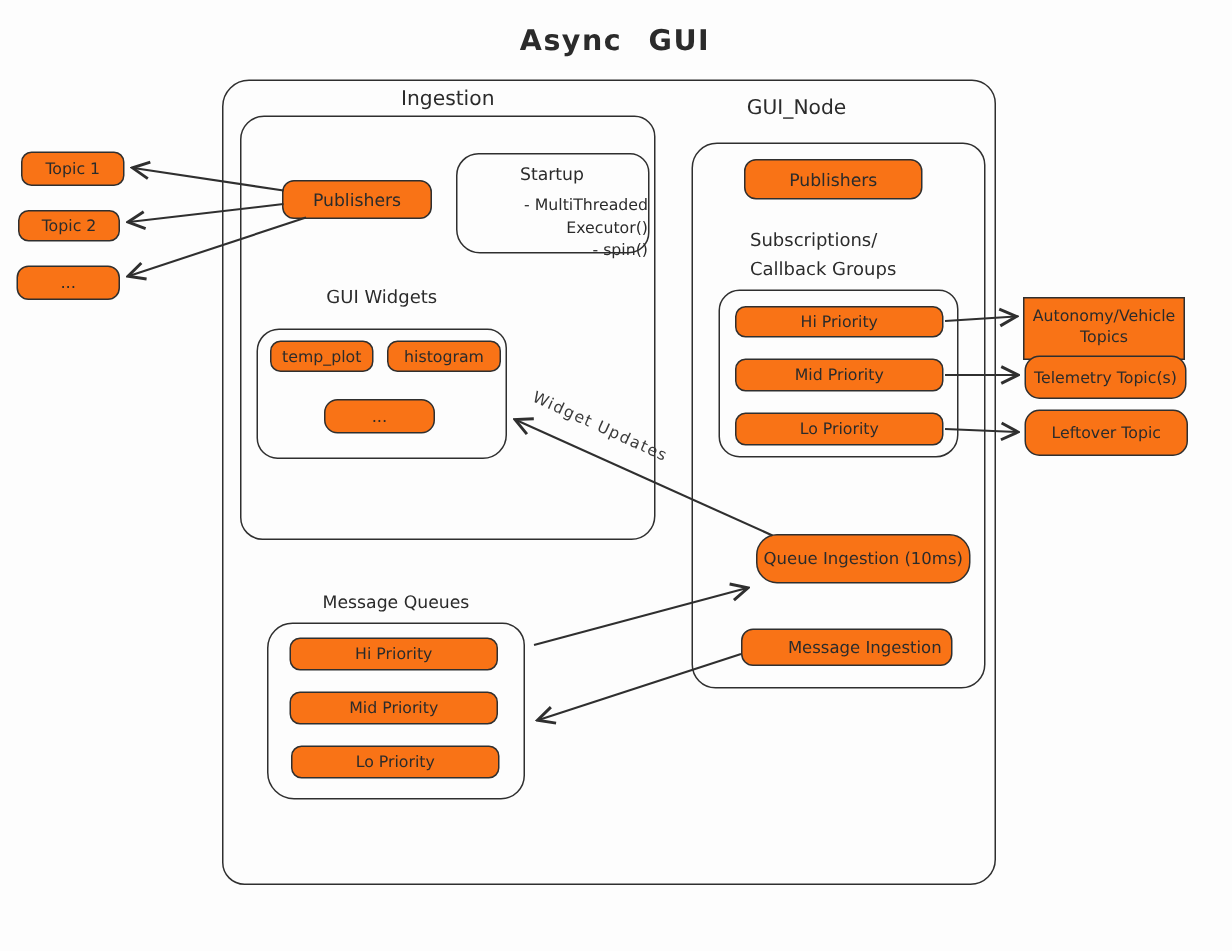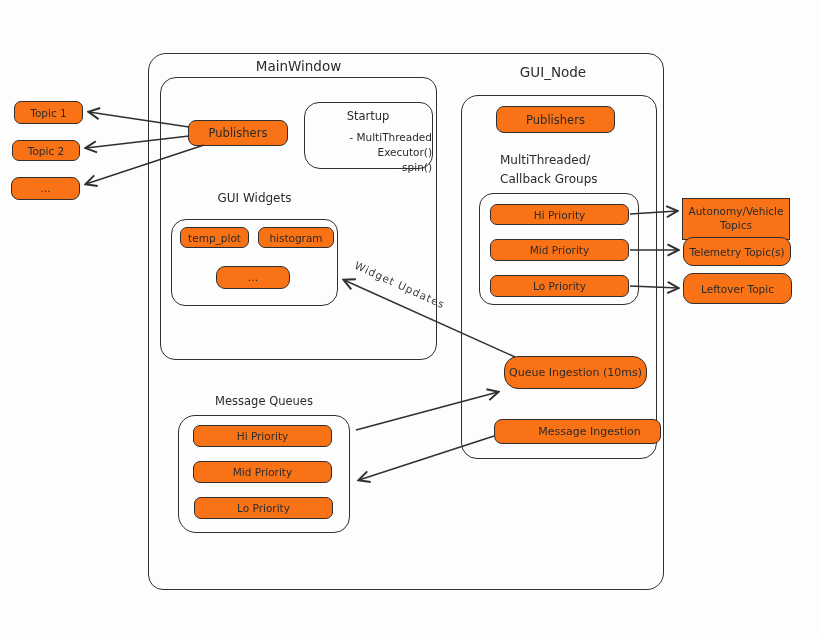--- a/index.html
+++ b/index.html
@@ -37,30 +37,30 @@
   #widget-hist{left:258px;top:227px;width:76px;height:21px;border-radius:7px;font-size:10.5px;}
   #widget-dots{left:216px;top:266px;width:74px;height:23px;border-radius:9px;font-size:11px;}
 
   #mq-label{left:178px;top:394px;width:172px;font-size:11.5px;}
   #mq-box{left:178px;top:415px;width:172px;height:118px;border-radius:17px 15px 16px 18px;background:transparent;}
   #mq-hi{left:193px;top:425px;width:139px;height:22px;border-radius:7px;font-size:10.5px;}
   #mq-mid{left:193px;top:461px;width:139px;height:22px;border-radius:7px;font-size:10.5px;}
   #mq-lo{left:194px;top:497px;width:139px;height:22px;border-radius:7px;font-size:10.5px;}
 
   
-  #gn-label{left:468px;top:64px;width:170px;font-size:13.5px;}
+  #gn-label{left:446px;top:64px;width:170px;font-size:13.5px;}
   #gn-box{left:461px;top:95px;width:196px;height:364px;border-radius:17px 15px 16px 16px;background:transparent;}
   #gn-publishers{left:496px;top:106px;width:119px;height:27px;border-radius:8px;font-size:11.5px;}
   #gn-subs-label{left:500px;top:151px;width:160px;font-size:12px;line-height:1.55;text-align:left;}
   #gn-groups-box{left:479px;top:193px;width:160px;height:112px;border-radius:14px 13px 15px 14px;background:transparent;}
   #gn-hi{left:490px;top:204px;width:139px;height:21px;border-radius:7px;font-size:10.5px;}
   #gn-mid{left:490px;top:239px;width:139px;height:22px;border-radius:7px;font-size:10.5px;}
   #gn-lo{left:490px;top:275px;width:139px;height:22px;border-radius:7px;font-size:10.5px;}
   #queue-ingestion{left:504px;top:356px;width:143px;height:33px;border-radius:14px;font-size:11px;}
-  #message-ingestion{left:494px;top:419px;width:167px;height:25px;border-radius:8px;font-size:11px;padding-left:24px;}
+  #message-ingestion{left:494px;top:419px;width:141px;height:25px;border-radius:8px;font-size:11px;padding-left:24px;}
 
   
   #topic-1{left:14px;top:101px;width:69px;height:23px;border-radius:7px;font-size:10.5px;}
   #topic-2{left:12px;top:140px;width:68px;height:21px;border-radius:7px;font-size:10.5px;}
   #topic-dots{left:11px;top:177px;width:69px;height:23px;border-radius:8px;font-size:11px;}
 
   
   #rt-autonomy{left:682px;top:198px;width:108px;height:34px;border-radius:0;font-size:10.5px;line-height:1.3;padding:20px;}
   #rt-telemetry{left:683px;top:237px;width:108px;height:29px;border-radius:10px;font-size:10.5px;}
   #rt-leftover{left:683px;top:273px;width:109px;height:31px;border-radius:10px;font-size:10.5px;}
@@ -69,23 +69,24 @@
   #widget-updates-label{left:358px;top:259px;font-size:10.5px;color:#3a3a3a;
     transform:rotate(24.5deg);transform-origin:0 0;letter-spacing:1px;white-space:nowrap;}
 
   #arrows{position:absolute;left:0;top:0;width:821px;height:634px;pointer-events:none;}
 </style>
 </head>
 <body>
 
 <div id="canvas">
 
+  <div class="lbl" id="diagram-title">Async GUI</div>
 
   <div class="box container" id="outer-box"></div>
-  <div class="lbl" id="mw-label">MainWindow</div>
+  <div class="lbl" id="mw-label">Ingestion</div>
   <div class="box container" id="mw-inner"></div>
 
   <div class="box" id="mw-publishers">Publishers</div>
 
   <div class="lbl" id="startup-label">Startup</div>
   <div class="box" id="startup-box">
     <div>- MultiThreaded</div>
     <div class="startup-indent">Executor()</div>
     <div>- spin()</div>
   </div>
@@ -99,21 +100,21 @@
   <div class="lbl" id="mq-label">Message Queues</div>
   <div class="box container" id="mq-box"></div>
   <div class="box" id="mq-hi">Hi Priority</div>
   <div class="box" id="mq-mid">Mid Priority</div>
   <div class="box" id="mq-lo">Lo Priority</div>
 
   <div class="lbl" id="gn-label">GUI_Node</div>
   <div class="box container" id="gn-box"></div>
   <div class="box" id="gn-publishers">Publishers</div>
   <div class="abs" id="gn-subs-label">
-    <div>MultiThreaded/</div>
+    <div>Subscriptions/</div>
     <div>Callback Groups</div>
   </div>
   <div class="box container" id="gn-groups-box"></div>
   <div class="box" id="gn-hi">Hi Priority</div>
   <div class="box" id="gn-mid">Mid Priority</div>
   <div class="box" id="gn-lo">Lo Priority</div>
   <div class="box" id="queue-ingestion">Queue Ingestion (10ms)</div>
   <div class="box" id="message-ingestion">Message Ingestion</div>
 
   <div class="box" id="topic-1">Topic 1</div>

